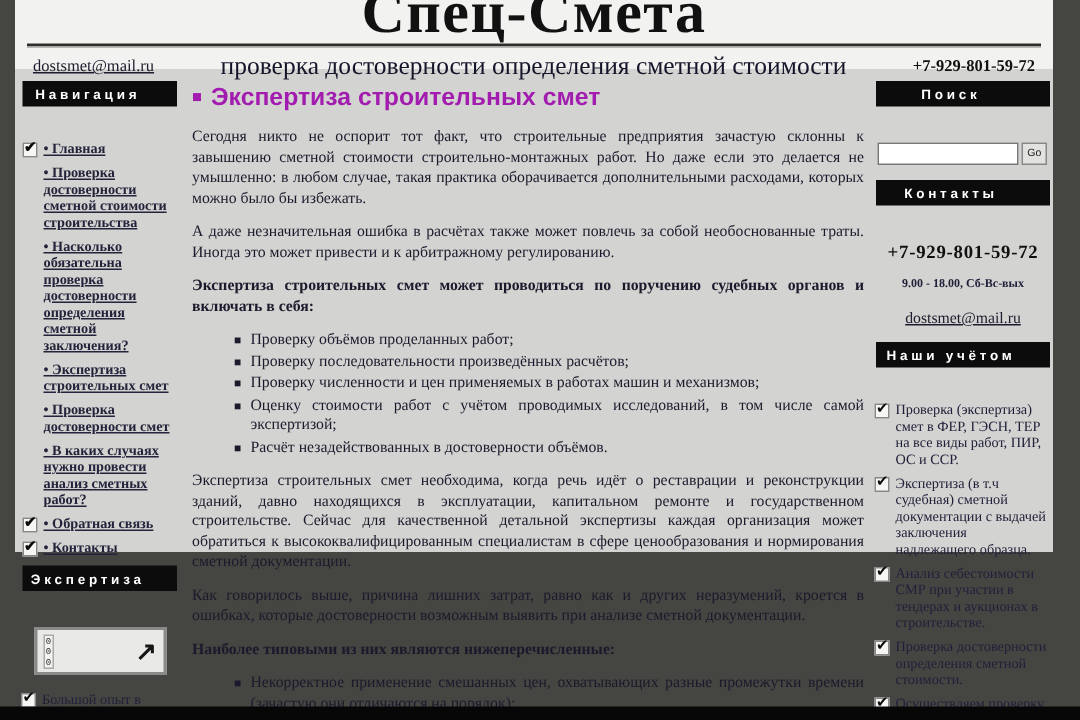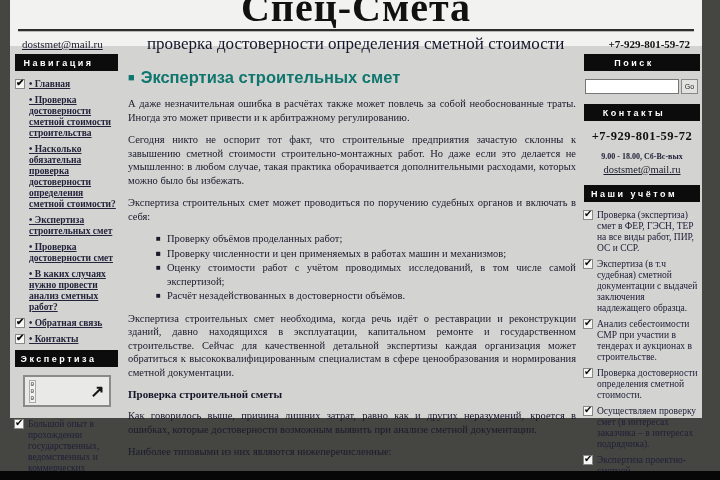--- a/index.html
+++ b/index.html
@@ -1,37 +1,37 @@
 <!DOCTYPE html>
 <html><head>
 <meta charset="utf-8">
 <style>
   html, body { margin:0; padding:0; width:720px; height:480px; overflow:hidden; }
   body { background:#454542; font-family:"Liberation Serif", serif; color:#1c1c2e; }
-  .page { position:absolute; left:10px; top:0; width:692px; height:418px; background:#d3d3d1; }
+  .page { position:absolute; left:10px; top:0; width:692px; height:368px; background:#d3d3d1; }
   .bottom-bar { position:absolute; left:0; top:471px; width:720px; height:9px; background:#070707; }
 
   
   .header-band { background:#f2f2f0; height:58px; }
   .site-title { font-weight:bold; font-size:40px; line-height:1; text-align:center; margin:-12px 0 0 0; color:#111; letter-spacing:1px; }
   .header-rule { border-top:2px solid #2e2e2e; border-bottom:1px solid #b8b8b6; margin:1px 8px 0 8px; }
   .header-info { display:flex; justify-content:space-between; align-items:center; padding:2px 12px 0 12px; }
   .email-top { font-size:11px; color:#1c1c2e; text-decoration:underline; cursor:pointer; }
   .tagline { font-weight:normal; font-size:17px; color:#15152a; }
   .phone-top { font-weight:bold; font-size:11px; color:#111; }
 
   
   .content { display:flex; align-items:flex-start; padding-top:8px; }
   .left-col  { width:103px; margin-left:5px; flex:none; }
   .main-col  { flex:1; padding:0 8px 0 10px; min-width:0; }
   .right-col { width:116px; flex:none; margin-right:2px; }
 
   .col-header { background:#0c0c0c; color:#ffffff; font-family:"Liberation Sans", sans-serif;
     font-weight:bold; font-size:9px; letter-spacing:2.5px; text-align:center; padding:4px 16px 3px 0;
-    margin-bottom:8px; }
+    margin-bottom:24px; }
 
   
   .nav-item { position:relative; margin:0 0 5px 14px; font-size:9.5px; line-height:11px;
     font-weight:bold; color:#23233b; text-decoration:underline; cursor:pointer; }
   .check-icon { position:absolute; left:-14px; top:0; font-size:10px; line-height:10px;
     color:#0a0a0a; text-decoration:none; display:inline-block; background:#f6f6f4;
     border:1px solid #888; width:8px; height:8px; overflow:visible; }
   .check-icon span { position:relative; top:-2px; left:0; }
 
   
@@ -46,29 +46,29 @@
   .small-item.svc { font-size:9.5px; }
 
   
   .search-row { display:flex; align-items:center; margin:0 0 10px 1px; }
   .search-input { width:88px; height:13px; border:1px solid #777; background:#fff; font-size:9px; padding:0 2px; }
   .go-btn { width:17px; height:15px; margin-left:2px; font-size:7px; font-family:"Liberation Sans", sans-serif;
     background:#e2e2e0; border:1px solid #888; padding:0; cursor:pointer; color:#222; }
 
   
   .phone-big { font-weight:bold; font-size:12.5px; text-align:center; color:#101010; margin:2px 0 8px 0; letter-spacing:0.5px; }
-  .hours { font-weight:bold; font-size:8px; text-align:center; color:#20203a; margin-bottom:3px; }
+  .hours { font-weight:bold; font-size:8px; text-align:center; color:#20203a; margin-bottom:14px; }
   .email-side { font-size:10.5px; text-align:center; text-decoration:underline; color:#1c1c2e; margin-bottom:10px; cursor:pointer; display:block; }
 
   
   .main-heading { font-family:"Liberation Sans", sans-serif; font-weight:bold; font-size:16.5px;
-    color:#0f766e; margin:14px 0 10px 0; }
+    color:#a21caf; margin:2px 0 10px 0; }
   .main-heading .sq { font-size:11px; position:relative; top:-2px; margin-right:6px; }
   .para { font-size:10.5px; line-height:13.5px; text-align:justify; margin:0 0 9px 0; color:#1a1a2c; }
-  .para.bold { font-weight:normal; }
+  .para.bold { font-weight:bold; }
   .subhead { font-weight:bold; font-size:11px; margin:0 0 9px 0; color:#15152a; }
   ul.sq-list { list-style:none; margin:0 0 9px 0; padding:0 0 0 28px; }
   ul.sq-list li { font-size:10.5px; line-height:13.5px; text-align:justify; color:#1a1a2c; margin-bottom:1px; position:relative; padding-left:11px; }
   ul.sq-list li .li-sq { position:absolute; left:0; top:0; font-size:8px; }
 </style>
 </head>
 <body>
 
 <div class="page">
 
@@ -88,21 +88,21 @@
       <div class="col-header">Навигация</div>
 
       <div class="nav-item">
         <span class="check-icon"><span>✔</span></span>
         <span>• Главная</span>
       </div>
       <div class="nav-item">
         <span>• Проверка достоверности сметной стоимости строительства</span>
       </div>
       <div class="nav-item">
-        <span>• Насколько обязательна проверка достоверности определения сметной стоимости?</span>
+        <span>• Насколько обязательна проверка достоверности определения сметной заключения?</span>
       </div>
       <div class="nav-item">
         <span>• Экспертиза строительных смет</span>
       </div>
       <div class="nav-item">
         <span>• Проверка достоверности смет</span>
       </div>
       <div class="nav-item">
         <span>• В каких случаях нужно провести анализ сметных работ?</span>
       </div>
@@ -129,32 +129,31 @@
         <span class="check-icon"><span>✔</span></span>
         <span>Большой опыт в прохождении государственных, ведомственных и коммерческих экспертиз.</span>
       </div>
 
     </div>
 
     <div class="main-col">
       <div class="main-heading">
         <span class="sq">■</span><span>Экспертиза строительных смет</span>
       </div>
+      <p class="para">Сегодня никто не оспорит тот факт, что строительные предприятия зачастую склонны к завышению сметной стоимости строительно-монтажных работ. Но даже если это делается не умышленно: в любом случае, такая практика оборачивается дополнительными расходами, которых можно было бы избежать.</p>
       <p class="para">А даже незначительная ошибка в расчётах также может повлечь за собой необоснованные траты. Иногда это может привести и к арбитражному регулированию.</p>
-      <p class="para">Сегодня никто не оспорит тот факт, что строительные предприятия зачастую склонны к завышению сметной стоимости строительно-монтажных работ. Но даже если это делается не умышленно: в любом случае, такая практика оборачивается дополнительными расходами, которых можно было бы избежать.</p>
       <p class="para bold">Экспертиза строительных смет может проводиться по поручению судебных органов и включать в себя:</p>
       <ul class="sq-list">
         <li><span class="li-sq">■</span><span>Проверку объёмов проделанных работ;</span></li>
-        <li><span class="li-sq">■</span></li>
+        <li><span class="li-sq">■</span><span>Проверку последовательности произведённых расчётов;</span></li>
         <li><span class="li-sq">■</span><span>Проверку численности и цен применяемых в работах машин и механизмов;</span></li>
         <li><span class="li-sq">■</span><span>Оценку стоимости работ с учётом проводимых исследований, в том числе самой экспертизой;</span></li>
         <li><span class="li-sq">■</span><span>Расчёт незадействованных в достоверности объёмов.</span></li>
       </ul>
       <p class="para">Экспертиза строительных смет необходима, когда речь идёт о реставрации и реконструкции зданий, давно находящихся в эксплуатации, капитальном ремонте и государственном строительстве. Сейчас для качественной детальной экспертизы каждая организация может обратиться к высококвалифицированным специалистам в сфере ценообразования и нормирования сметной документации.</p>
-      <div class="subhead">Проверка строительной сметы</div>
       <p class="para">Как говорилось выше, причина лишних затрат, равно как и других неразумений, кроется в ошибках, которые достоверности возможным выявить при анализе сметной документации.</p>
       <p class="para bold">Наиболее типовыми из них являются нижеперечисленные:</p>
       <ul class="sq-list">
         <li><span class="li-sq">■</span><span>Некорректное применение смешанных цен, охватывающих разные промежутки времени (зачастую они отличаются на порядок);</span></li>
 
       </ul>
     </div>
 
     <div class="right-col">
       <div class="col-header">Поиск</div>

